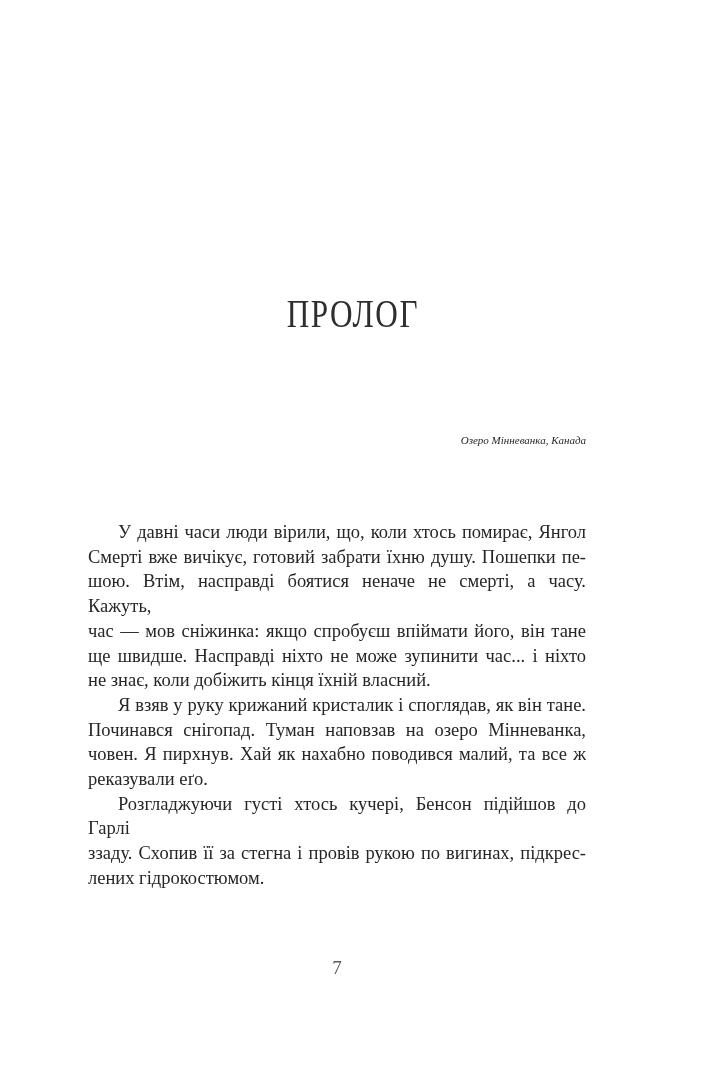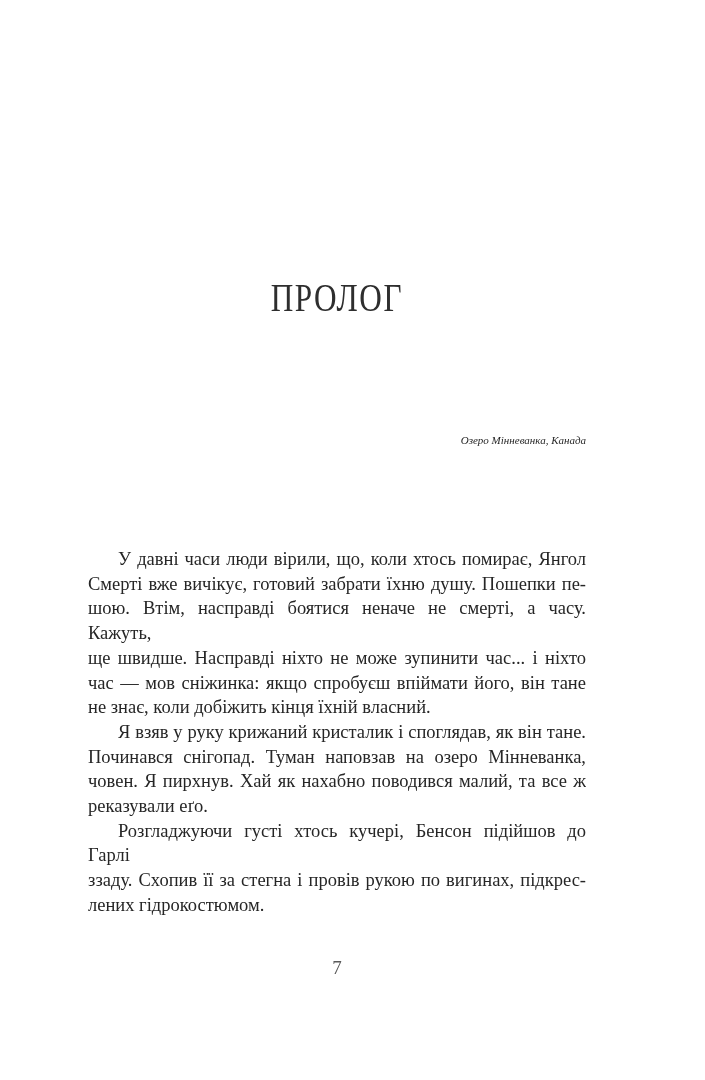--- a/index.html
+++ b/index.html
@@ -19,38 +19,38 @@
   .book-page{
     position:absolute;inset:0;
     background:var(--bg);
   }
   
   .chapter-title{
     position:absolute;left:88px;top:277px;width:498px;
     text-align:center;
     font-size:40px;line-height:42px;font-weight:normal;
     color:var(--title-text);
-    margin:0;
+    margin:16px;
   }
   .chapter-title .title-inner{
     display:inline-block;
     letter-spacing:2px;
     transform:scaleX(0.78);
     transform-origin:50% 50%;
     white-space:nowrap;
   }
   .dateline{
     position:absolute;left:88px;top:430px;width:498px;
     text-align:right;
     font-style:italic;
     font-size:11px;line-height:20px;
     color:var(--body-text);
   }
   .body-text{
-    position:absolute;left:88px;top:547px;width:498px;
+    position:absolute;left:88px;top:520px;width:498px;
     font-size:18.5px;
     line-height:24.7px;
     color:var(--body-text);
   }
   .para{margin:0;padding:0;}
   .text-line{
     text-align:justify;
     text-align-last:justify;
     white-space:normal;
     overflow:hidden;
@@ -71,22 +71,22 @@
 
   <h1 class="chapter-title"><span class="title-inner">ПРОЛОГ</span></h1>
 
   <div class="dateline">Озеро Мінневанка, Канада</div>
 
   <div class="body-text">
       <div class="para">
         <div class="text-line first">У давні часи люди вірили, що, коли хтось помирає, Янгол</div>
         <div class="text-line">Смерті вже вичікує, готовий забрати їхню душу. Пошепки пе-</div>
         <div class="text-line">шою. Втім, насправді боятися неначе не смерті, а часу. Кажуть,</div>
+        <div class="text-line">час — мов сніжинка: якщо спробуєш впіймати його, він тане</div>
         <div class="text-line">ще швидше. Насправді ніхто не може зупинити час... і ніхто</div>
-        <div class="text-line">час — мов сніжинка: якщо спробуєш впіймати його, він тане</div>
         <div class="text-line last">не знає, коли добіжить кінця їхній власний.</div>
       </div>
       <div class="para">
         <div class="text-line first">Я взяв у руку крижаний кристалик і споглядав, як він тане.</div>
         <div class="text-line">Починався снігопад. Туман наповзав на озеро Мінневанка,</div>
         <div class="text-line">човен. Я пирхнув. Хай як нахабно поводився малий, та все ж</div>
         <div class="text-line last">реказували еґо.</div>
       </div>
       <div class="para">
         <div class="text-line first">Розгладжуючи густі хтось кучері, Бенсон підійшов до Гарлі</div>

